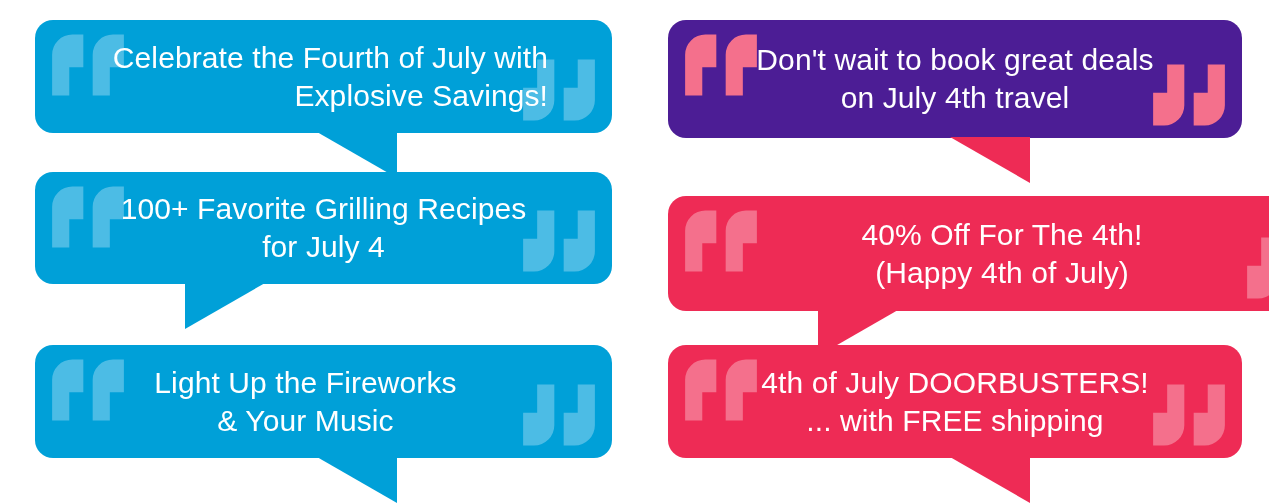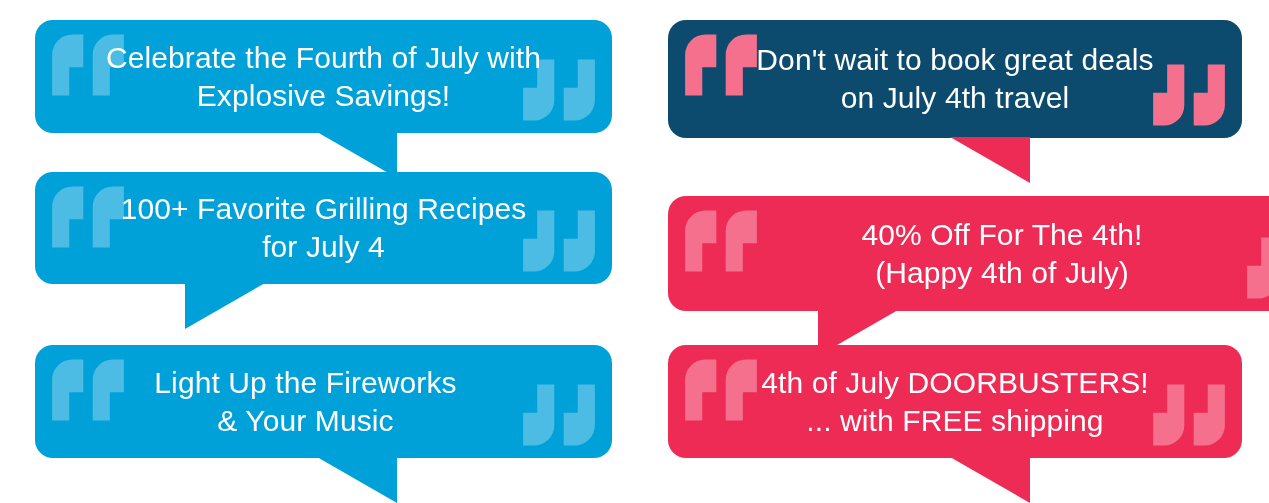--- a/index.html
+++ b/index.html
@@ -102,27 +102,27 @@
             <path d="M4,30 A26,26 0 0 1 30,4 L44,4 L44,46 L26,46 L26,82 L4,82 Z" transform="translate(0,0)" fill="#4cbce5"></path>
             <path d="M4,30 A26,26 0 0 1 30,4 L44,4 L44,46 L26,46 L26,82 L4,82 Z" transform="translate(52,0)" fill="#4cbce5"></path>
           </svg>
         </span>
         <span class="quote-mark quote-close">
           <svg width="78" height="68" viewBox="0 0 100 86" style="transform: rotate(180deg);">
             <path d="M4,30 A26,26 0 0 1 30,4 L44,4 L44,46 L26,46 L26,82 L4,82 Z" transform="translate(0,0)" fill="#4cbce5"></path>
             <path d="M4,30 A26,26 0 0 1 30,4 L44,4 L44,46 L26,46 L26,82 L4,82 Z" transform="translate(52,0)" fill="#4cbce5"></path>
           </svg>
         </span>
-        <div class="bubble-text" style="font-size: 30px; color: rgb(255, 255, 255);">Celebrate the Fourth of July with
+        <div class="bubble-text" style="font-size: 30px; color: rgb(255, 255, 255); text-align: right;">Celebrate the Fourth of July with
 Explosive Savings!</div>
       </div>
       <div class="tail tail-right" style="left: 282px; color: rgb(0, 160, 216);"></div>
     </div>
     <div class="bubble" style="left: 668px; top: 20px; width: 574px; height: 118px; color: rgb(238, 43, 85);">
-      <div class="bubble-body" style="background: #0c4a6e;">
+      <div class="bubble-body" style="background: #4c1d95;">
         <span class="quote-mark quote-open">
           <svg width="78" height="68" viewBox="0 0 100 86">
             <path d="M4,30 A26,26 0 0 1 30,4 L44,4 L44,46 L26,46 L26,82 L4,82 Z" transform="translate(0,0)" fill="#f4708c"></path>
             <path d="M4,30 A26,26 0 0 1 30,4 L44,4 L44,46 L26,46 L26,82 L4,82 Z" transform="translate(52,0)" fill="#f4708c"></path>
           </svg>
         </span>
         <span class="quote-mark quote-close">
           <svg width="78" height="68" viewBox="0 0 100 86" style="transform: rotate(180deg);">
             <path d="M4,30 A26,26 0 0 1 30,4 L44,4 L44,46 L26,46 L26,82 L4,82 Z" transform="translate(0,0)" fill="#f4708c"></path>
             <path d="M4,30 A26,26 0 0 1 30,4 L44,4 L44,46 L26,46 L26,82 L4,82 Z" transform="translate(52,0)" fill="#f4708c"></path>

